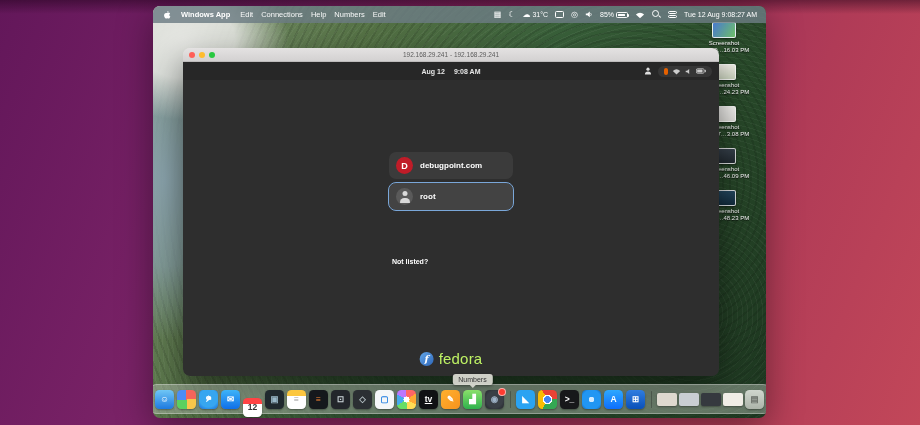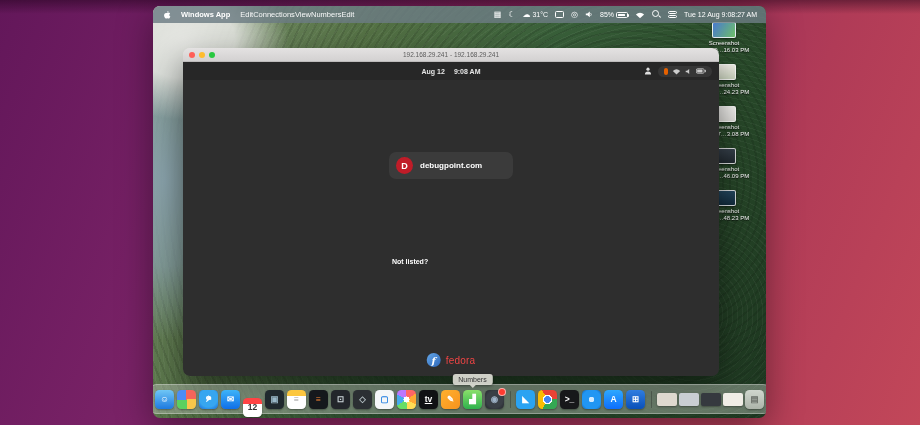--- a/index.html
+++ b/index.html
@@ -74,21 +74,21 @@
     width:5px;height:5px;border-radius:50%;background:#d9d9d9;}
   .avatar.person::after{content:"";position:absolute;bottom:2px;left:50%;transform:translateX(-50%);
     width:10px;height:5px;border-radius:5px 5px 1px 1px;background:#d9d9d9;}
   .ulabel{font-size:8px;font-weight:bold;color:#fff;}
   .notlisted{margin:6px 0 0 3px;font-size:7px;font-weight:bold;color:#fff;display:inline-block;}
   .brand{position:absolute;bottom:9px;left:50%;transform:translateX(-50%);
     display:flex;align-items:center;gap:5px;}
   .fedcircle{width:14px;height:14px;border-radius:50%;color:#fff;flex:none;
     background:linear-gradient(135deg,#64a7e9,#2d66b8);display:flex;align-items:center;justify-content:center;
     font-family:"DejaVu Serif",serif;font-style:italic;font-weight:bold;font-size:10px;}
-  .fedword{font-size:10px;color:#ef4444;font-weight:500;letter-spacing:.2px;}
+  .fedword{font-size:15px;color:#bef264;font-weight:500;letter-spacing:.2px;}
   
   .dockwrap{position:absolute;bottom:4px;left:50%;transform:translateX(-50%);z-index:7;}
   .dock{position:relative;display:flex;align-items:center;gap:2px;
     background:rgba(185,194,182,.45);border:1px solid rgba(255,255,255,.3);
     border-radius:9px;padding:4px 6px;}
   .ditem{width:20px;height:20px;display:flex;align-items:center;justify-content:center;flex:none;position:relative;}
   .tile{width:19px;height:19px;border-radius:4.5px;display:flex;align-items:center;justify-content:center;
     position:relative;box-shadow:0 1px 2px rgba(0,0,0,.35);background:#999;overflow:visible;}
   .tile b{font-style:normal;font-weight:bold;font-size:8.5px;line-height:1;}
   .ditem.k-sep{width:7px;}
@@ -111,25 +111,25 @@
     <div class="wallpaper"></div>
 
     <div class="menubar">
       <div class="mleft">
         <span>
           <svg width="9" height="10" viewBox="0 0 10 12">
               <path d="M7.4 1.1c-.1.9-.8 1.7-1.6 1.8-.1-1 .7-1.8 1.6-1.8zM5.4 3.5c.8 0 1.2-.5 2-.5.6 0 1.5.3 2 1.1-1.5.9-1.3 3 .2 3.6-.3 1-1.1 2.5-2 2.5-.6 0-.8-.4-1.6-.4s-1.1.4-1.7.4c-1 0-2-1.9-2.2-3.3-.3-2.1 1.2-3.4 2.3-3.4.4 0 .8.2 1 .2z" fill="#fff"></path>
             </svg>
         </span>
         <span class="appname">Windows App</span>
-        <span style="display:flex;gap:0;">
+        <span style="display:flex;gap:8px;">
 
         <span class="menu-item">Edit</span>
             <span class="menu-item">Connections</span>
-            <span class="menu-item">View</span>
+            <span class="menu-item">Help</span>
             <span class="menu-item">Numbers</span>
             <span class="menu-item">Edit</span>
           </span>
       </div>
       <div class="mright">
         <span class="sicon glyphicon">▦</span>
         <span class="sicon glyphicon">☾</span>
         <span class="sicon">
           <span class="glyphicon">☁</span>
           <span>31°C</span>
@@ -234,20 +234,24 @@
           </span>
         </div>
 
         <div class="login">
 
             <div class="userbtn">
               <span class="avatar" style="background: rgb(192, 28, 40);">D</span>
               <span class="ulabel">debugpoint.com</span>
             </div>
 
+            <div class="userbtn selected">
+              <span class="avatar person"></span>
+              <span class="ulabel">root</span>
+            </div>
           </div>
         <div class="login" style="top:188px;">
           <span class="notlisted">Not listed?</span>
         </div>
 
         <div class="brand">
           <span class="fedcircle">f</span>
           <span class="fedword">fedora</span>
         </div>
       </div>

